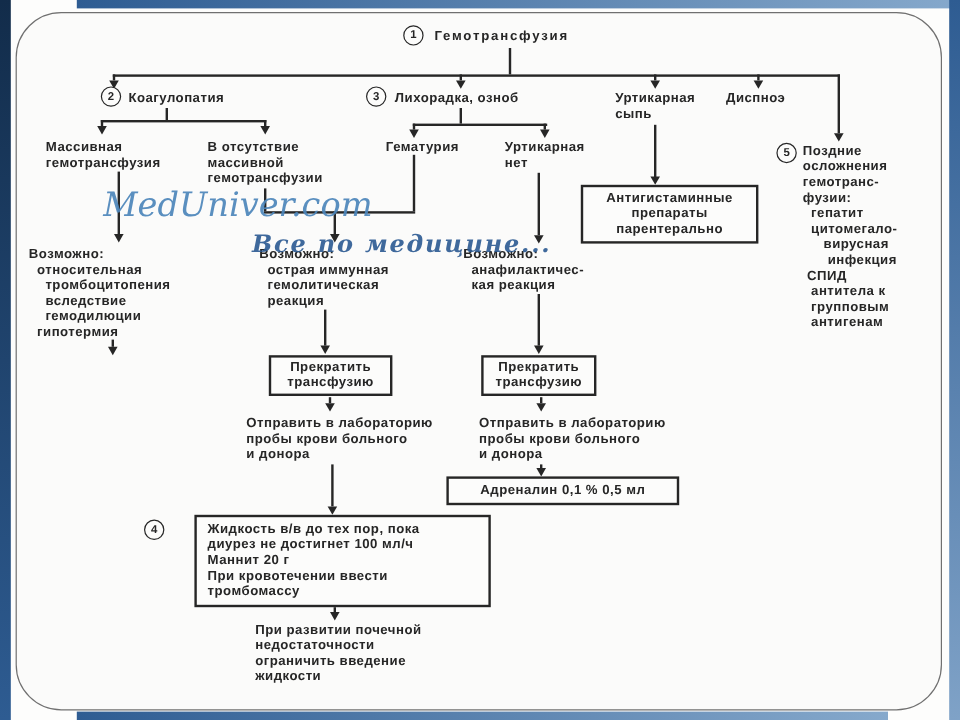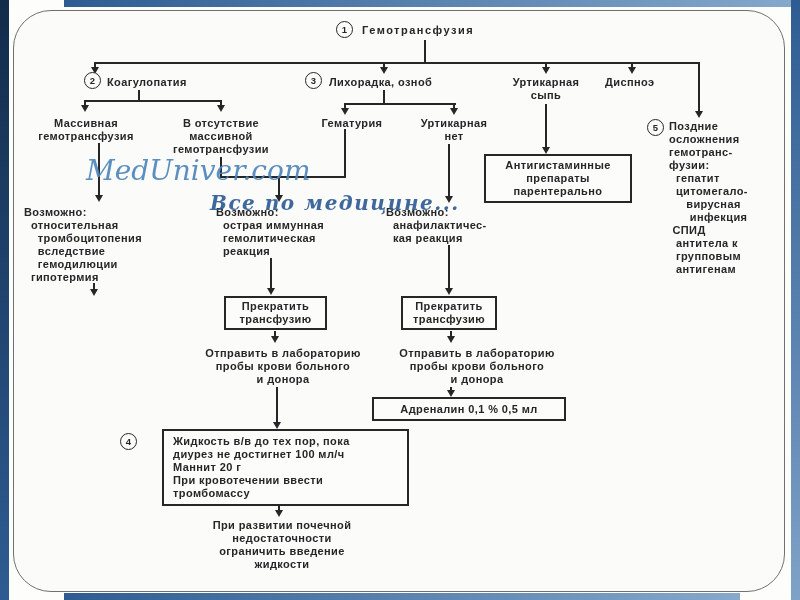--- a/index.html
+++ b/index.html
@@ -9,21 +9,21 @@
   .bar{position:absolute;}
   .bar-top{left:64px;top:0;width:736px;height:7px;background:linear-gradient(90deg,#2e5c92,#86a9cc);}
   .bar-bottom{left:64px;top:593px;width:676px;height:7px;background:linear-gradient(90deg,#2e5c92,#86a9cc);}
   .bar-left{left:0;top:0;width:9px;height:600px;background:linear-gradient(180deg,#122c4a,#2e5c92);}
   .bar-right{left:791px;top:0;width:9px;height:600px;background:linear-gradient(180deg,#2e5c92,#7fa2c7);}
   .frame{position:absolute;left:13px;top:10px;width:770px;height:580px;border:1.5px solid #707070;
          border-radius:38px;background:#fbfbfa;}
   
   .t{position:absolute;white-space:pre;font:700 11px/13px "Liberation Sans","DejaVu Sans",sans-serif;
      color:#262626;letter-spacing:.4px;z-index:2;}
-  .c{transform:translateX(-50%);text-align:center;}
+  .c{transform:translateX(-50%);}
   .sp{letter-spacing:1.5px;}
   
   .bx{position:absolute;border:2px solid #262626;background:#fcfcfb;box-sizing:border-box;
       display:flex;align-items:center;justify-content:center;white-space:pre;text-align:center;
       font:700 11px/13px "Liberation Sans","DejaVu Sans",sans-serif;color:#262626;letter-spacing:.4px;z-index:2;}
   .bxl{align-items:flex-start;justify-content:flex-start;text-align:left;}
   
   .vl{position:absolute;width:2px;background:#262626;z-index:1;}
   .hl{position:absolute;height:2px;background:#262626;z-index:1;}
   .ah{position:absolute;width:0;height:0;border-left:4px solid transparent;border-right:4px solid transparent;

